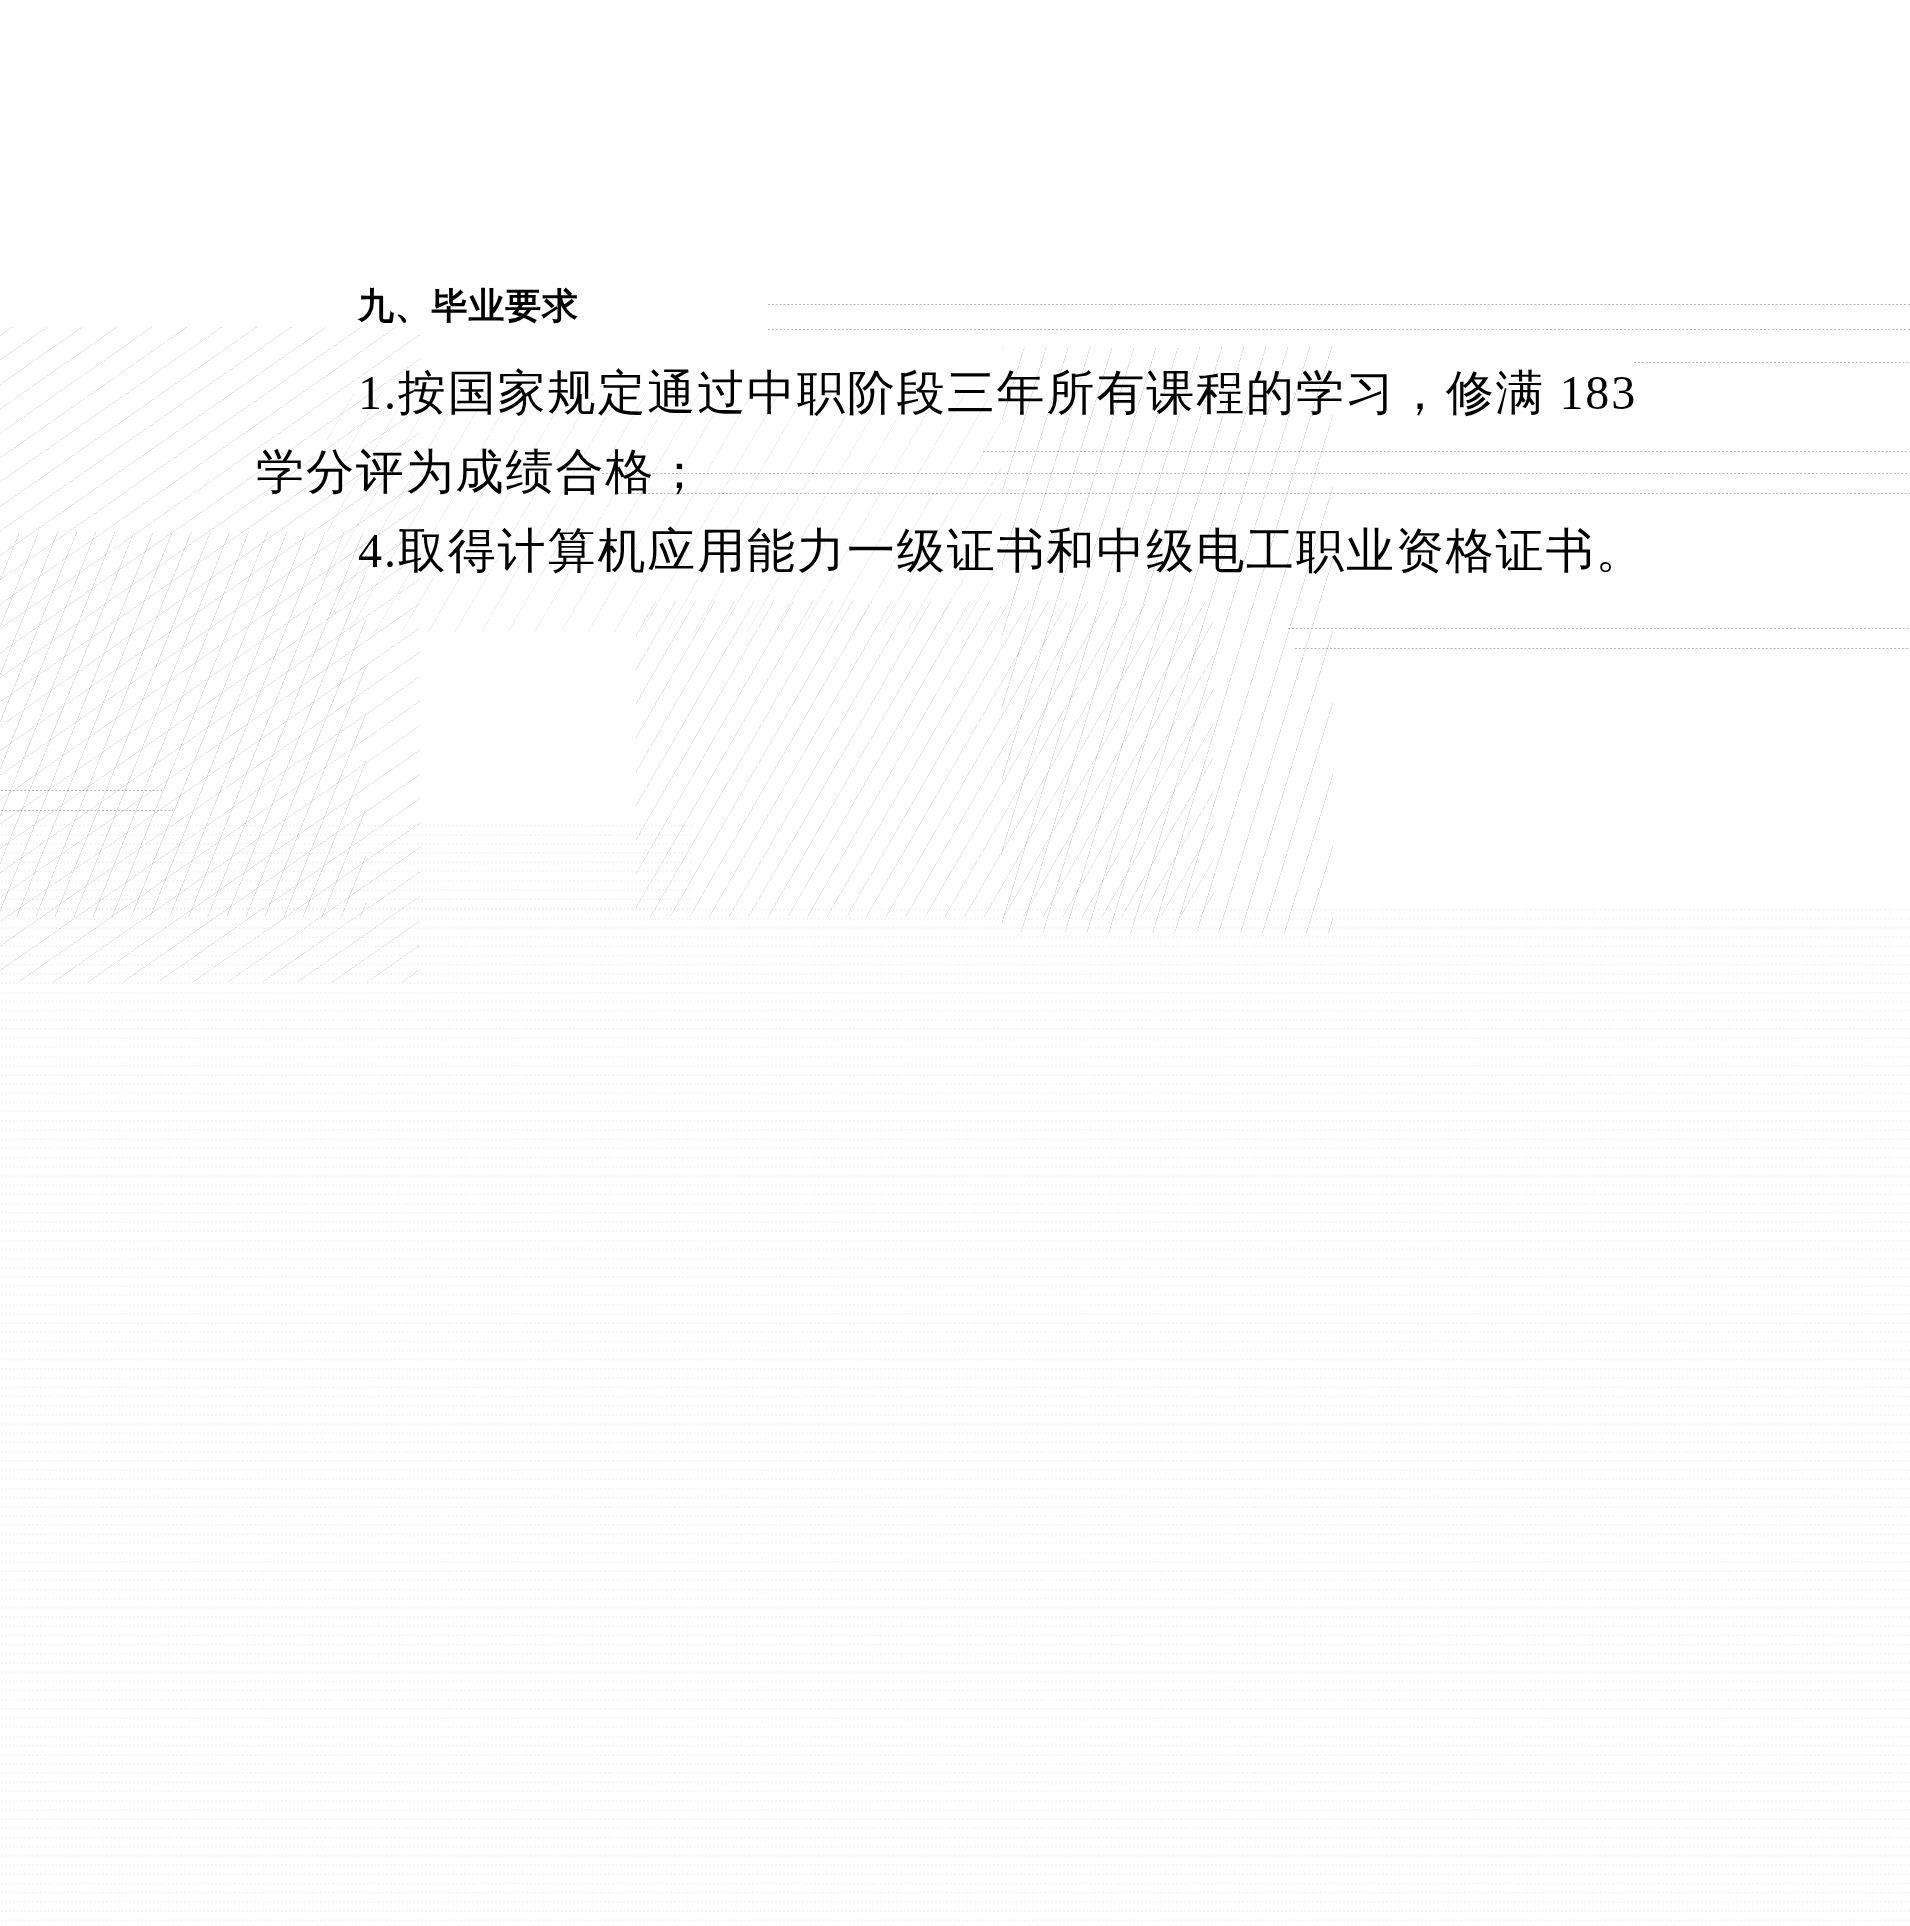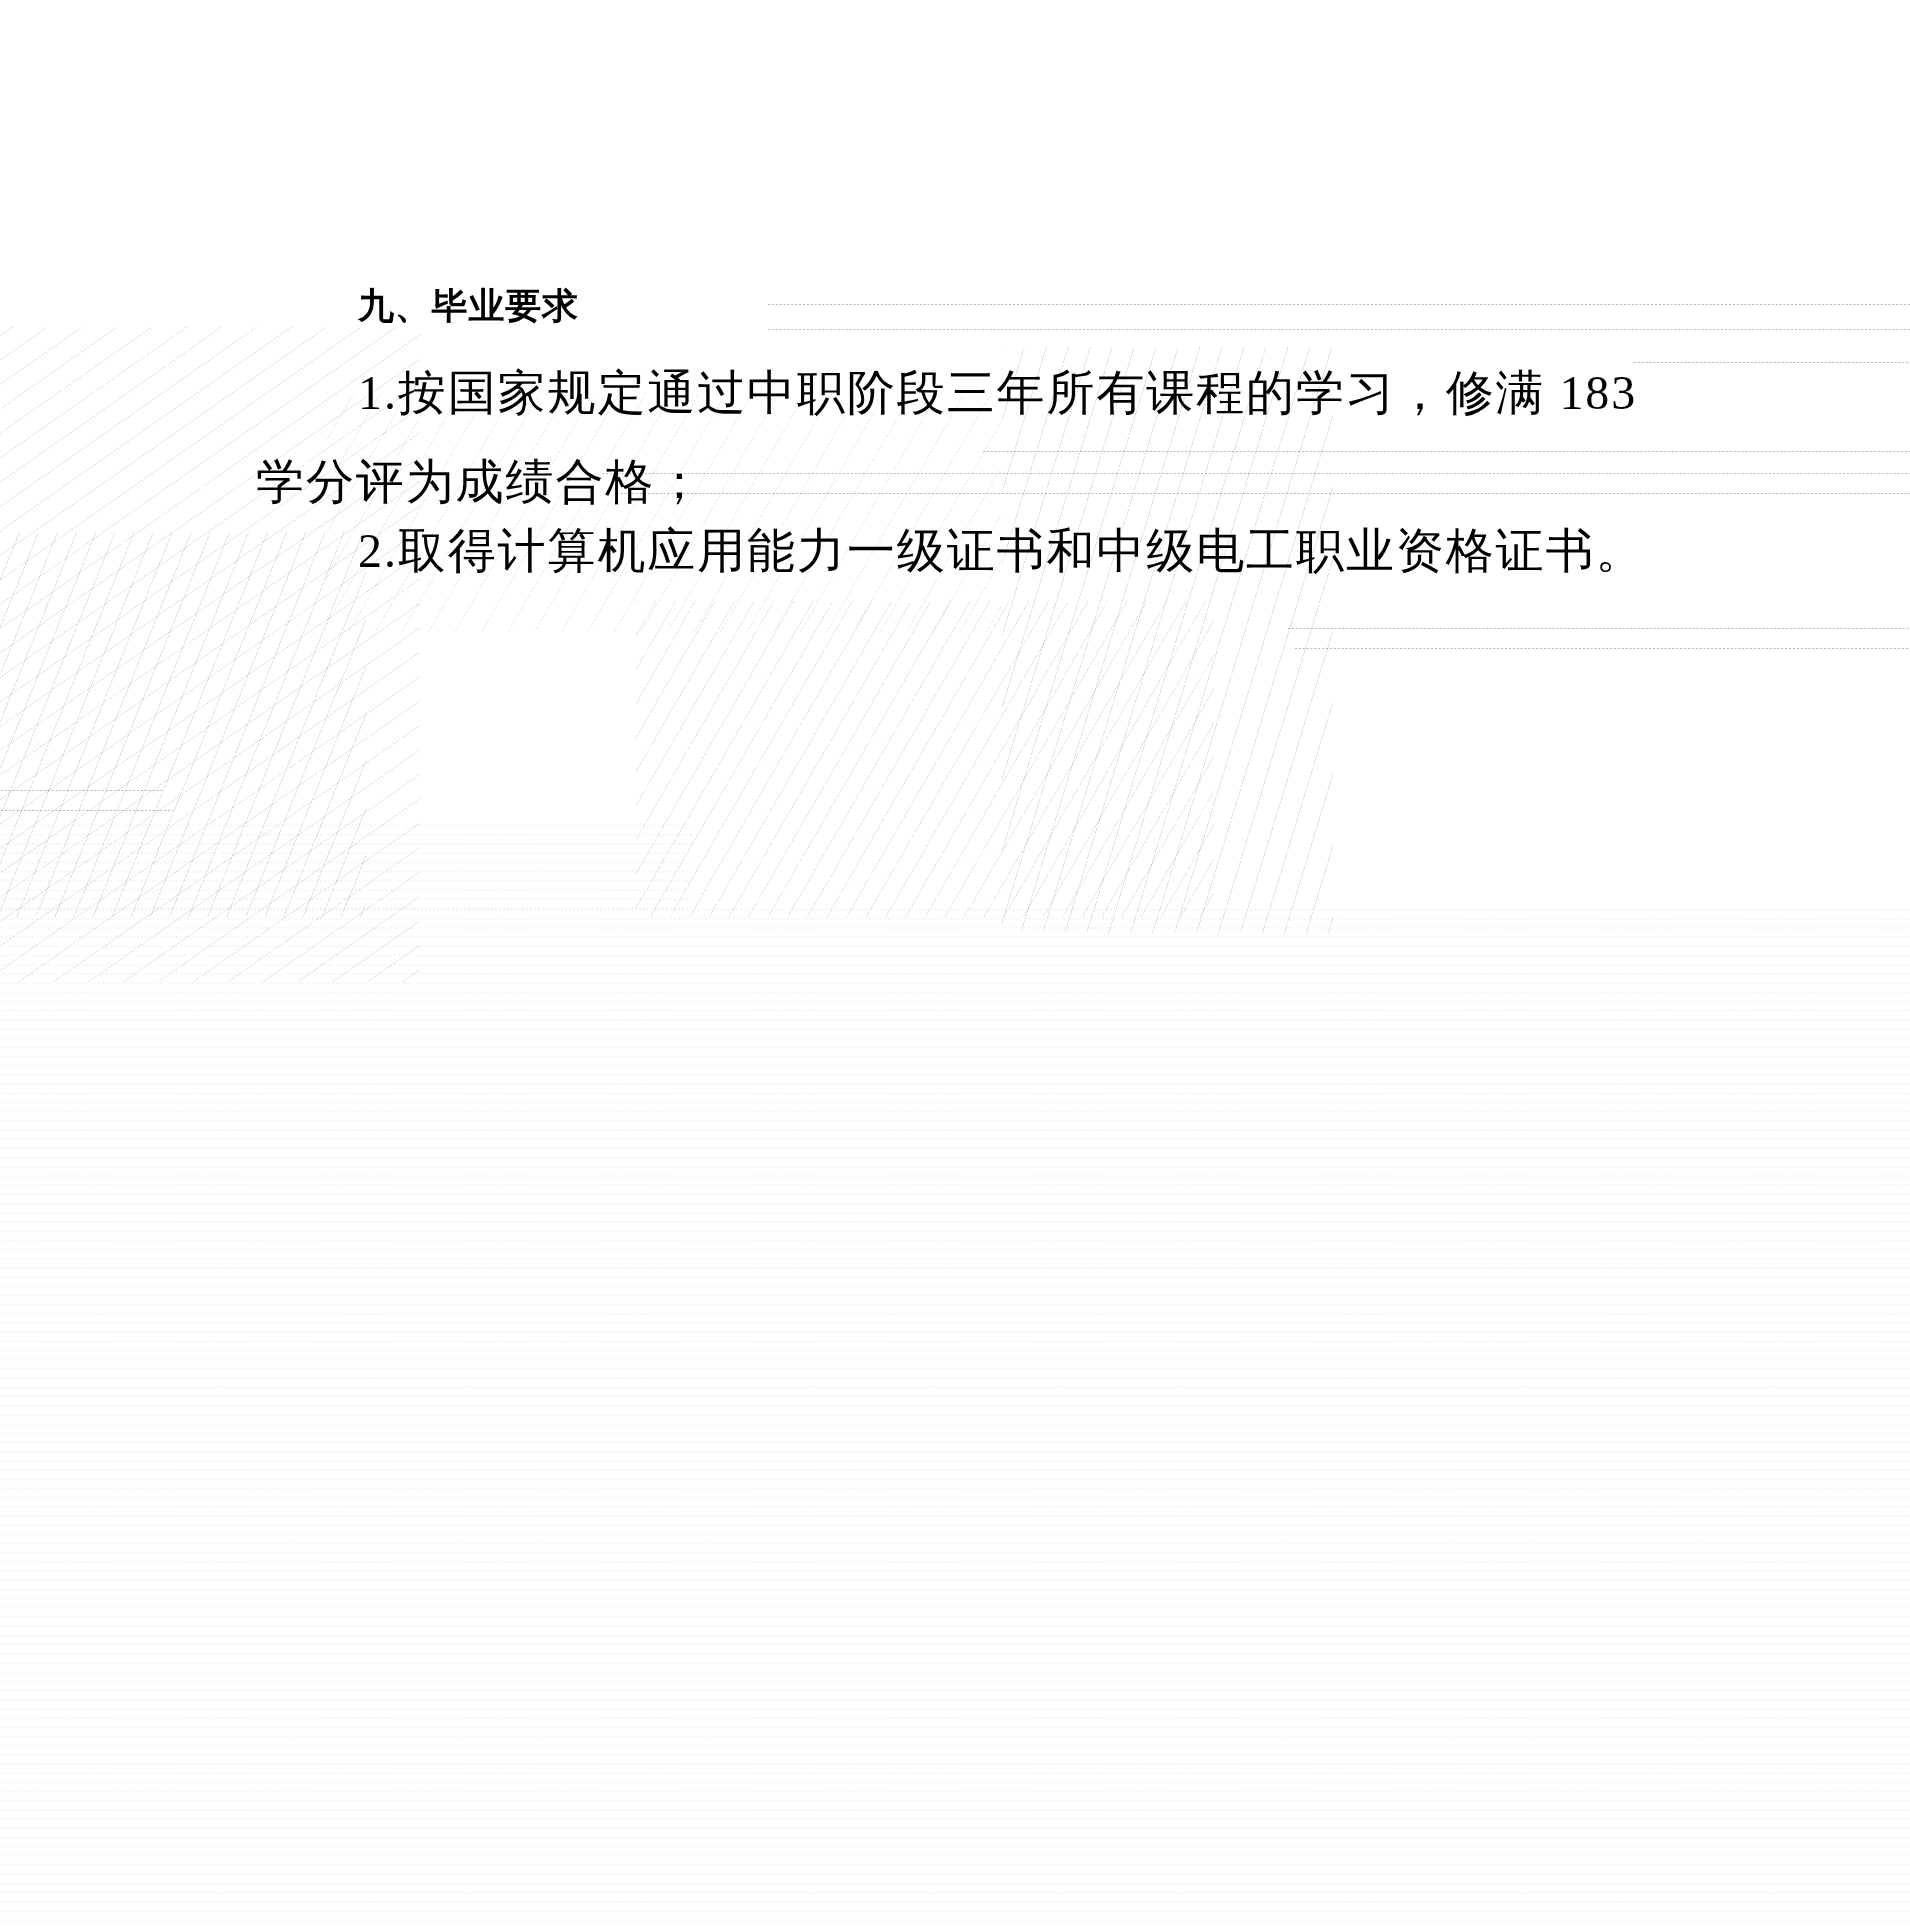--- a/index.html
+++ b/index.html
@@ -60,21 +60,21 @@
     white-space: nowrap;
   }
   .body-line {
     position: absolute;
     font-size: 48px;
     line-height: 1.1;
     letter-spacing: 1.9px;
     white-space: nowrap;
   }
   .line-1 { left: 358px; top: 367px; }
-  .line-2 { left: 256px; top: 456px; }
+  .line-2 { left: 256px; top: 446px; }
   .line-3 { left: 358px; top: 525px; }
 </style>
 </head>
 <body>
 
 <div class="page">
 
   <div class="diag diag-1" style="left:-23px; top:327px; width:443px; height:655px;"></div>
   <div class="diag diag-2" style="left:0px; top:532px; width:366px; height:385px;"></div>
   <div class="diag diag-3" style="left:327px; top:393px; width:674px; height:239px;"></div>
@@ -94,16 +94,16 @@
 
   <div class="dots-area" style="left:0px; top:821px; width:693px; height:92px;"></div>
   <div class="dots-area" style="left:0px; top:905px; width:1911px; height:1797px;"></div>
 
   <div class="heading">九、毕业要求</div>
 
   <div class="body-line line-1">1.按国家规定通过中职阶段三年所有课程的学习，修满 183</div>
 
   <div class="body-line line-2">学分评为成绩合格；</div>
 
-  <div class="body-line line-3">2.取得计算机应用能力一级证书和中级电工职业资格证书。</div>
+  <div class="body-line line-3">4.取得计算机应用能力一级证书和中级电工职业资格证书。</div>
 
 </div>
 
 
 </body></html>

